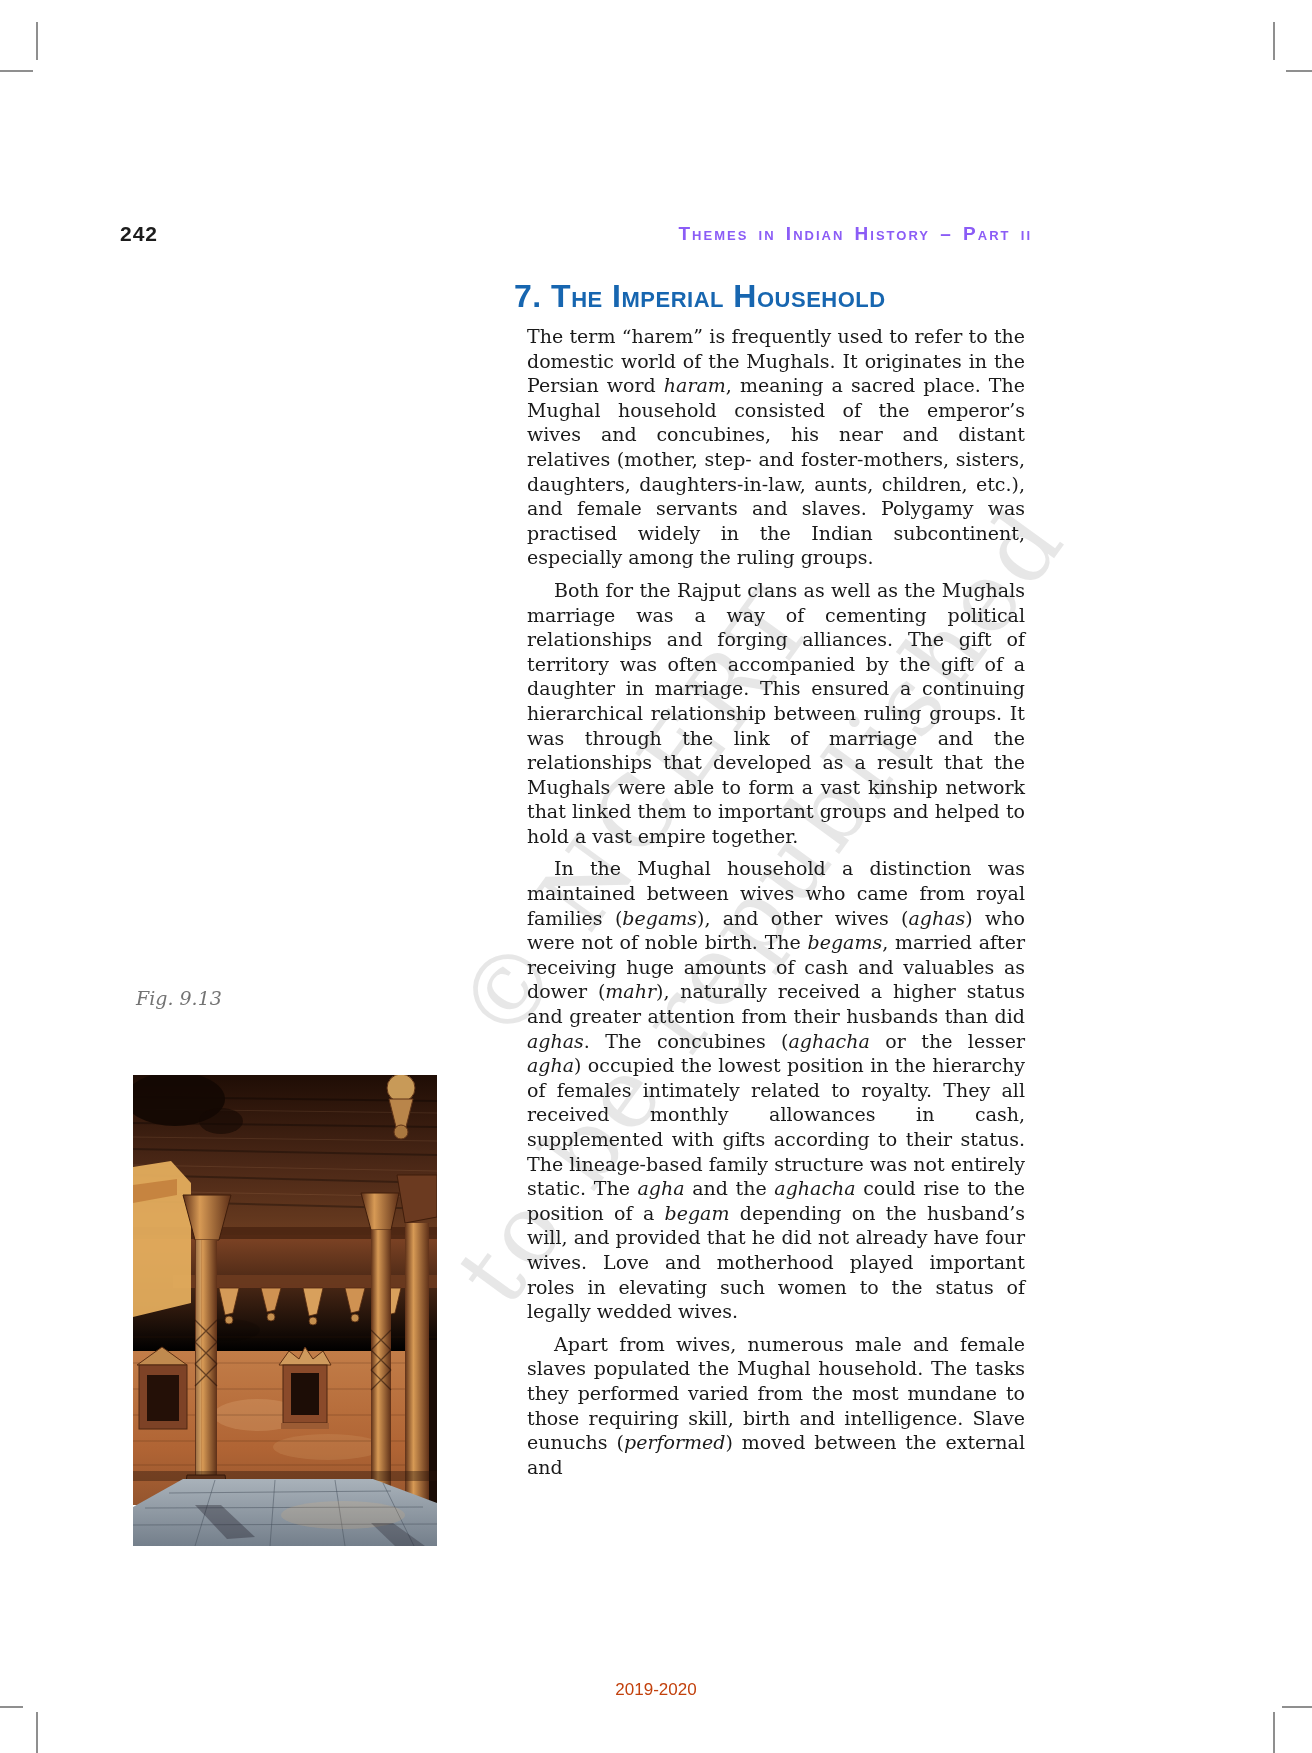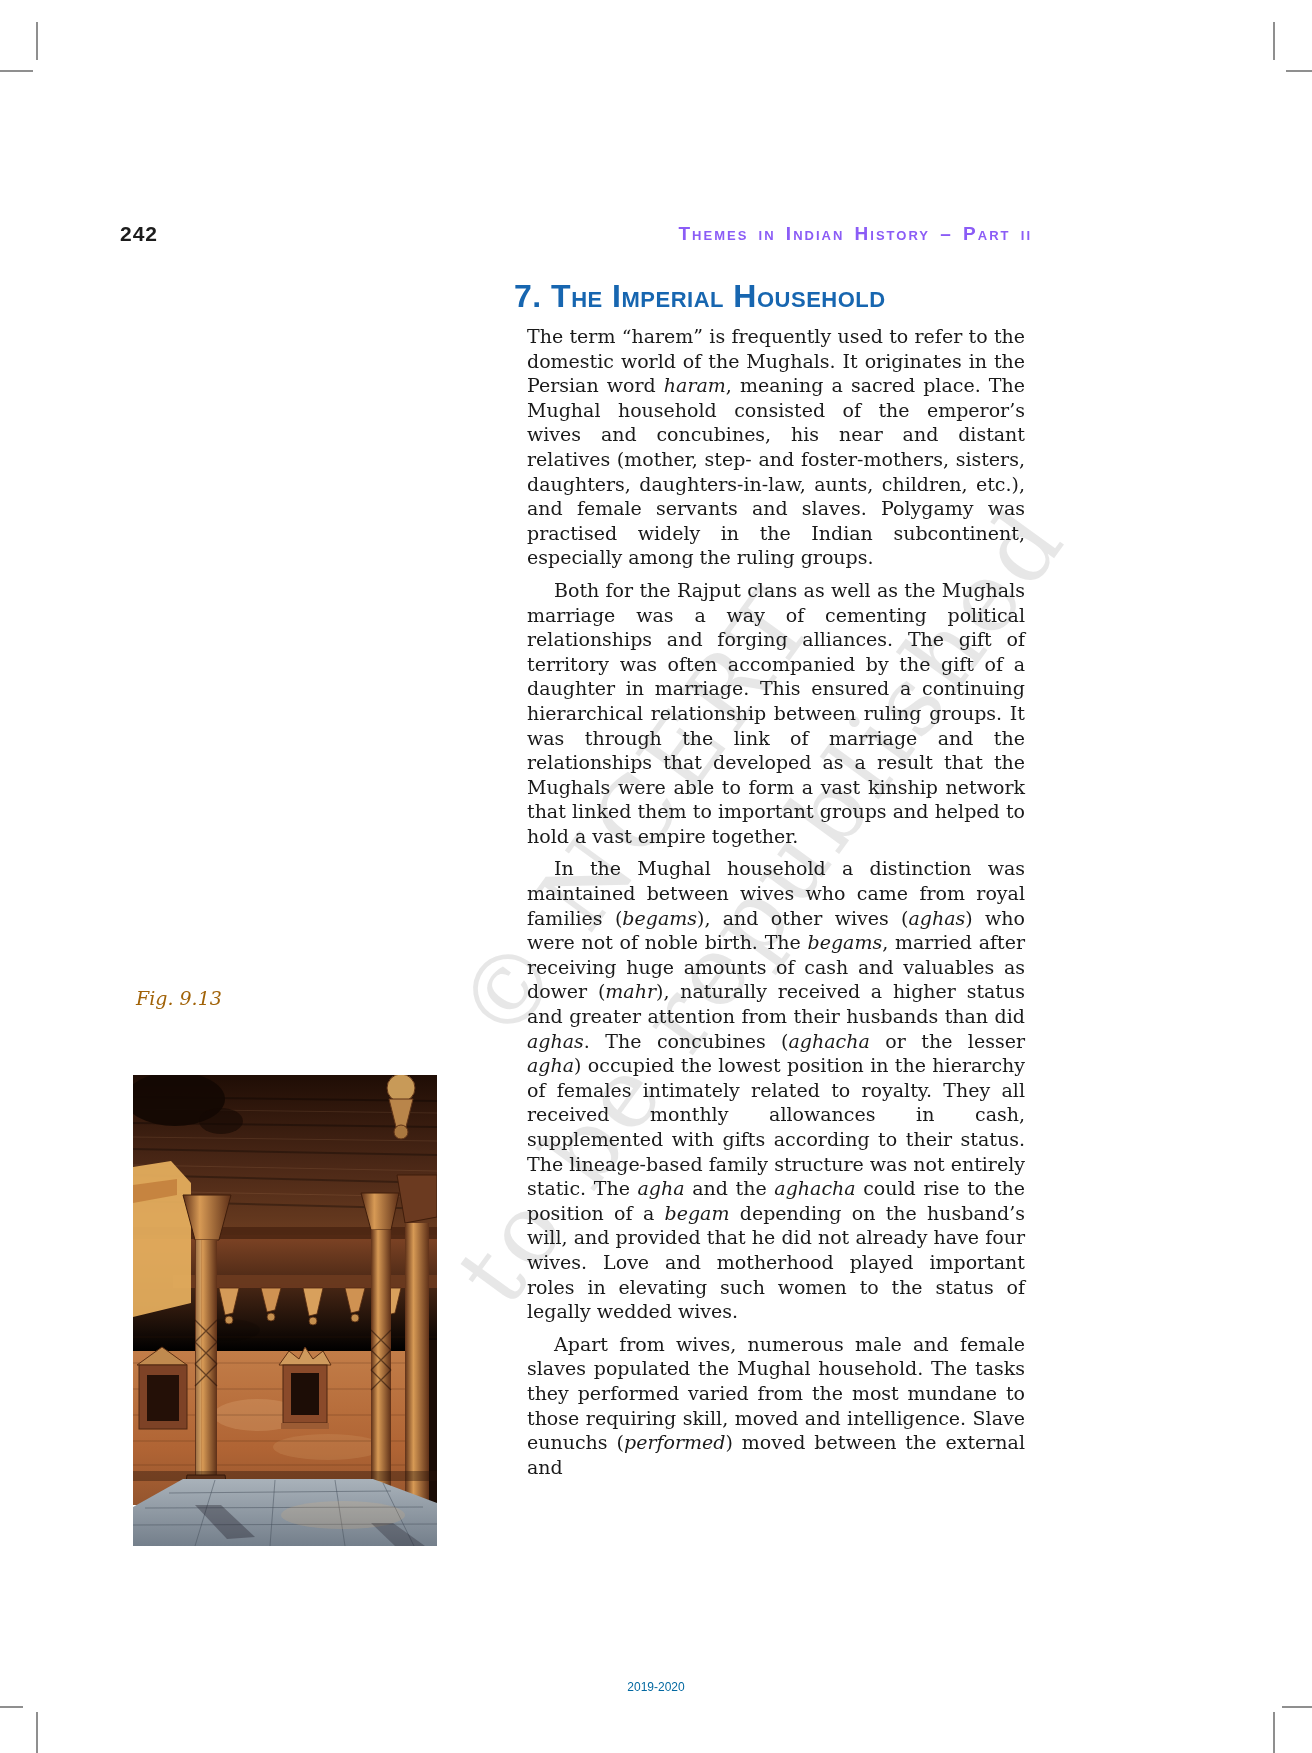--- a/index.html
+++ b/index.html
@@ -67,33 +67,33 @@
     font-size:19px;line-height:24.6px;
     text-align:justify;z-index:1;
   }
   .body-col p{margin:8px;text-indent:27px;}
   .body-col p.first{text-indent:0;}
   .body-col em{font-style:italic;}
   
   .fig-caption{
     position:absolute;left:136px;top:986px;width:308px;
     font-style:italic;font-size:19px;line-height:25px;
-    color:#a16207;z-index:1;
+    color:#737373;z-index:1;
   }
   .fig-caption .fig-label{display:block;}
   .photo{
     position:absolute;left:133px;top:1075px;width:304px;height:471px;
     z-index:2;display:block;
   }
   
   .footer-year{
     position:absolute;left:0;right:0;top:1680px;
     text-align:center;
     font-family:"Liberation Sans",sans-serif;
-    font-size:12px;color:#0369a1;z-index:1;
+    font-size:17px;color:#c2410c;z-index:1;
   }
 </style>
 </head>
 <body>
 
 <div class="sheet">
 
   <div class="crop tl-v"></div>
   <div class="crop tl-h"></div>
   <div class="crop tr-v"></div>
@@ -110,21 +110,21 @@
 
   <div class="page-num">242</div>
   <div class="running-head">Themes in Indian History – Part ii</div>
 
   <h1 class="heading">7. The Imperial Household</h1>
 
   <div class="body-col">
     <p class="first"><span>The term “harem” is frequently used to refer to the domestic world of the Mughals. It originates in the Persian word </span><em>haram</em><span>, meaning a sacred place. The Mughal household consisted of the emperor’s wives and concubines, his near and distant relatives (mother, step- and foster-mothers, sisters, daughters, daughters-in-law, aunts, children, etc.), and female servants and slaves. Polygamy was practised widely in the Indian subcontinent, especially among the ruling groups.</span></p>
     <p><span>Both for the Rajput clans as well as the Mughals marriage was a way of cementing political relationships and forging alliances. The gift of territory was often accompanied by the gift of a daughter in marriage. This ensured a continuing hierarchical relationship between ruling groups. It was through the link of marriage and the relationships that developed as a result that the Mughals were able to form a vast kinship network that linked them to important groups and helped to hold a vast empire together.</span></p>
     <p><span>In the Mughal household a distinction was maintained between wives who came from royal families (</span><em>begams</em><span>), and other wives (</span><em>aghas</em><span>) who were not of noble birth. The </span><em>begams</em><span>, married after receiving huge amounts of cash and valuables as dower (</span><em>mahr</em><span>), naturally received a higher status and greater attention from their husbands than did </span><em>aghas</em><span>. The concubines (</span><em>aghacha</em><span> or the lesser </span><em>agha</em><span>) occupied the lowest position in the hierarchy of females intimately related to royalty. They all received monthly allowances in cash, supplemented with gifts according to their status. The lineage-based family structure was not entirely static. The </span><em>agha</em><span> and the </span><em>aghacha</em><span> could rise to the position of a </span><em>begam</em><span> depending on the husband’s will, and provided that he did not already have four wives. Love and motherhood played important roles in elevating such women to the status of legally wedded wives.</span></p>
-    <p><span>Apart from wives, numerous male and female slaves populated the Mughal household. The tasks they performed varied from the most mundane to those requiring skill, moved and intelligence. Slave eunuchs (</span><em>performed</em><span>) moved between the external and</span></p>
+    <p><span>Apart from wives, numerous male and female slaves populated the Mughal household. The tasks they performed varied from the most mundane to those requiring skill, birth and intelligence. Slave eunuchs (</span><em>performed</em><span>) moved between the external and</span></p>
   </div>
 
   <div class="fig-caption">
     <span class="fig-label">Fig. 9.13</span>
   </div>
 
   <svg class="photo" viewBox="0 0 304 471" preserveAspectRatio="none" role="img">
     <defs>
       <linearGradient id="gCeil" x1="0" y1="0" x2="0" y2="1">
         <stop offset="0" stop-color="#1f0d05"></stop>

